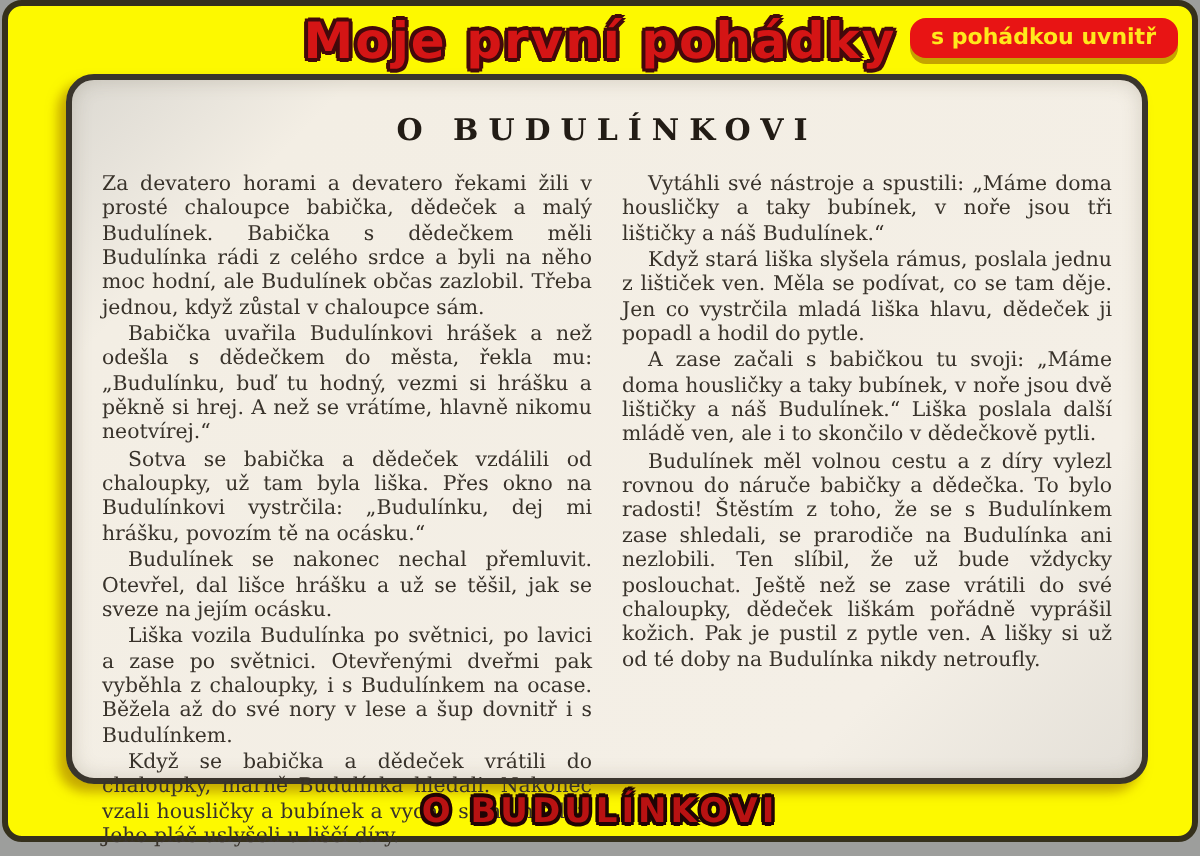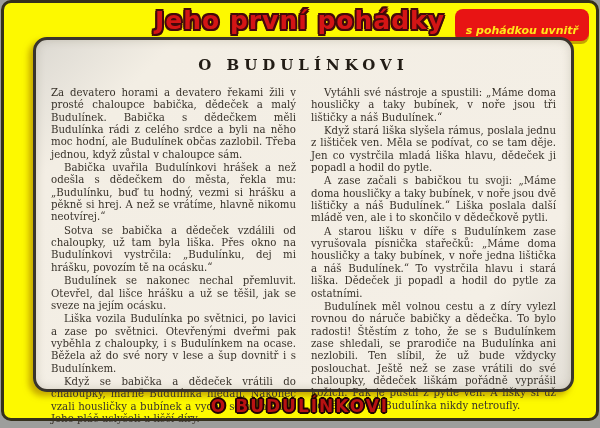--- a/index.html
+++ b/index.html
@@ -26,22 +26,22 @@
     text-shadow:-1.6px -1.6px 0 #43090b, 1.6px -1.6px 0 #43090b,
                 -1.6px 1.6px 0 #43090b, 1.6px 1.6px 0 #43090b,
                 0 2px 0 #43090b, 2px 0 0 #43090b, 0 -2px 0 #43090b, -2px 0 0 #43090b;
   }
   
   .badge{
     position:absolute;top:9px;right:11px;
     background:#e81414;
     color:#ffe81c;
     font-family:"DejaVu Sans","Liberation Sans",sans-serif;
-    font-weight:bold;font-style:italic;font-size:11px;
-    padding:15px 11px 4px 11px;
+    font-weight:bold;font-size:11px;
+    padding:3px 11px 4px 11px;
     border-radius:8px;
     box-shadow:0 3px 0 rgba(150,95,0,.55);
     white-space:nowrap;
   }
   
   .card{
     position:absolute;left:33px;right:26px;top:37px;bottom:36px;
     background:linear-gradient(135deg,#dcd9d2 0%,#f3eee4 16%,#f4efe6 80%,#e3dfd7 100%);
     border:3px solid #3a352c;
     border-radius:14px;
@@ -75,38 +75,37 @@
     text-shadow:-1.4px -1.4px 0 #200404, 1.4px -1.4px 0 #200404,
                 -1.4px 1.4px 0 #200404, 1.4px 1.4px 0 #200404,
                 0 1.8px 0 #200404, 1.8px 0 0 #200404, 0 -1.8px 0 #200404, -1.8px 0 0 #200404;
   }
 </style>
 </head>
 <body>
 
 <div class="cover"></div>
 
-<div class="series-title">Jeho první pohádky</div>
+<div class="series-title">Moje první pohádky</div>
 
 <div class="badge">s pohádkou uvnitř</div>
 
 <div class="card">
   <div class="page-title">O BUDULÍNKOVI</div>
   <div class="columns">
     <div class="col">
       <p class="noindent">Za devatero horami a devatero řekami žili v prosté chaloupce babička, dědeček a malý Budulínek. Babička s dědečkem měli Budulínka rádi z celého srdce a byli na něho moc hodní, ale Budulínek občas zazlobil. Třeba jednou, když zůstal v chaloupce sám.</p>
       <p>Babička uvařila Budulínkovi hrášek a než odešla s dědečkem do města, řekla mu: „Budulínku, buď tu hodný, vezmi si hrášku a pěkně si hrej. A než se vrátíme, hlavně nikomu neotvírej.“</p>
       <p>Sotva se babička a dědeček vzdálili od chaloupky, už tam byla liška. Přes okno na Budulínkovi vystrčila: „Budulínku, dej mi hrášku, povozím tě na ocásku.“</p>
       <p>Budulínek se nakonec nechal přemluvit. Otevřel, dal lišce hrášku a už se těšil, jak se sveze na jejím ocásku.</p>
       <p>Liška vozila Budulínka po světnici, po lavici a zase po světnici. Otevřenými dveřmi pak vyběhla z chaloupky, i s Budulínkem na ocase. Běžela až do své nory v lese a šup dovnitř i s Budulínkem.</p>
       <p>Když se babička a dědeček vrátili do chaloupky, marně Budulínka hledali. Nakonec vzali housličky a bubínek a vydali se ho hledat. Jeho pláč uslyšeli u liščí díry.</p>
     </div>
     <div class="col">
       <p>Vytáhli své nástroje a spustili: „Máme doma housličky a taky bubínek, v noře jsou tři lištičky a náš Budulínek.“</p>
       <p>Když stará liška slyšela rámus, poslala jednu z lištiček ven. Měla se podívat, co se tam děje. Jen co vystrčila mladá liška hlavu, dědeček ji popadl a hodil do pytle.</p>
       <p>A zase začali s babičkou tu svoji: „Máme doma housličky a taky bubínek, v noře jsou dvě lištičky a náš Budulínek.“ Liška poslala další mládě ven, ale i to skončilo v dědečkově pytli.</p>
-      <p>A starou lišku v díře s Budulínkem zase vyrušovala písnička stařečků: „Máme doma housličky a taky bubínek, v noře jedna lištička a náš Budulínek.“ To vystrčila hlavu i stará liška. Dědeček ji popadl a hodil do pytle za ostatními.</p>
       <p>Budulínek měl volnou cestu a z díry vylezl rovnou do náruče babičky a dědečka. To bylo radosti! Štěstím z toho, že se s Budulínkem zase shledali, se prarodiče na Budulínka ani nezlobili. Ten slíbil, že už bude vždycky poslouchat. Ještě než se zase vrátili do své chaloupky, dědeček liškám pořádně vyprášil kožich. Pak je pustil z pytle ven. A lišky si už od té doby na Budulínka nikdy netroufly.</p>
     </div>
   </div>
 </div>
 
 <div class="footer-title">O BUDULÍNKOVI</div>
 
 </body></html>

